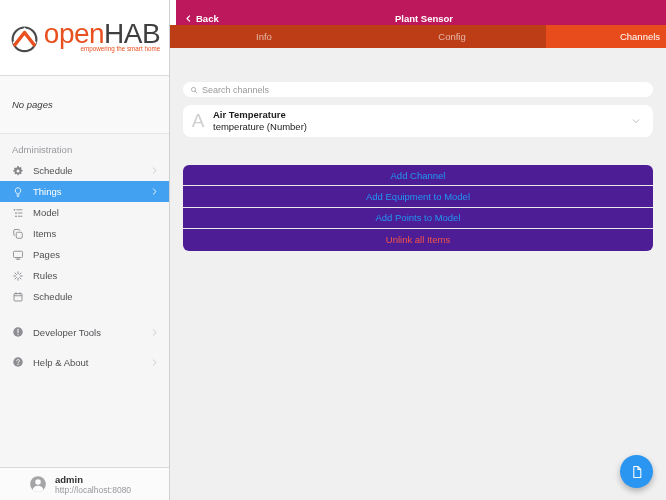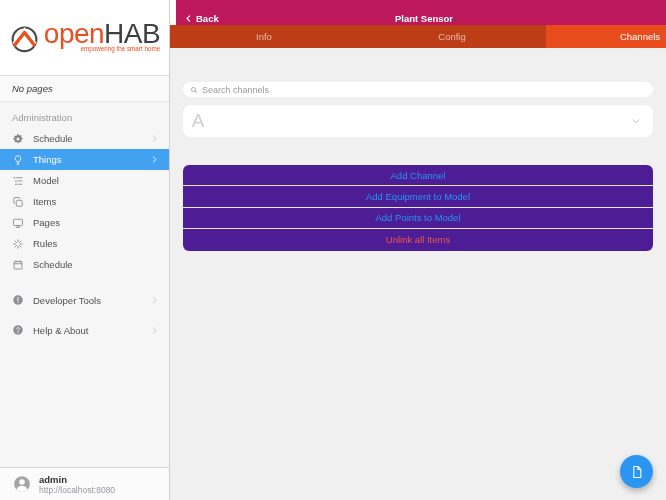--- a/index.html
+++ b/index.html
@@ -6,33 +6,33 @@
   html,body { width:666px; height:500px; }
   body { font-family:"Liberation Sans", sans-serif; background:#fff; overflow:hidden; position:relative; }
 
   
   .sidebar { position:absolute; left:0; top:0; width:170px; height:500px; background:#f6f6f7; border-right:1px solid #d0d0d0; }
   .logo-panel { height:75px; background:#fff; display:flex; align-items:center; justify-content:center; gap:4px; }
   .brand-line { font-size:28px; letter-spacing:-0.5px; line-height:21px; }
   .brand-open { color:#e8501f; }
   .brand-hab { color:#3f3f41; }
   .tagline { font-size:6.3px; color:#e8501f; text-align:right; margin-top:1px; }
-  .no-pages { border-top:1px solid #dcdcdc; border-bottom:1px solid #e6e6e6; padding:7px 12px; font-style:italic; font-size:9.5px; color:#3a3a3c; background:#f9f9fa; }
+  .no-pages { border-top:1px solid #dcdcdc; border-bottom:1px solid #e6e6e6; padding:23px 12px; font-style:italic; font-size:9.5px; color:#3a3a3c; background:#f9f9fa; }
   .section-label { margin:10px 0 5px 12px; font-size:9.5px; color:#98989d; }
   .side-item { height:21px; display:flex; align-items:center; padding:0 10px 0 12px; font-size:9.5px; color:#4f4f52; cursor:pointer; }
   .side-item.child { }
   .s-icon { display:flex; width:13px; margin-right:8px; color:#85858a; flex:none; }
   .s-icon svg { width:12px; height:12px; }
   .s-chev { margin-left:auto; display:flex; color:#c3c3c7; }
   .s-chev svg { width:9px; height:9px; }
   .side-item.selected { background:#42a1f1; color:#fff; }
   .side-item.selected .s-icon, .side-item.selected .s-chev { color:#fff; }
   .tools-group { margin-top:10px; }
   .tools-group .side-item { height:30px; }
-  .user-panel { position:absolute; left:0; right:0; bottom:0; height:33px; background:#fbfbfc; border-top:1px solid #d9d9d9; display:flex; align-items:center; padding-left:13px; cursor:pointer; }
+  .user-panel { position:absolute; left:0; right:0; bottom:0; height:33px; background:#fbfbfc; border-top:1px solid #d9d9d9; display:flex; align-items:center; padding-left:29px; cursor:pointer; }
   .avatar { width:18px; height:18px; margin-right:8px; flex:none; }
   .user-name { font-size:9.5px; font-weight:bold; color:#303032; line-height:11px; }
   .user-url { font-size:8.5px; color:#98989d; line-height:10px; }
 
   
   .navbar { position:absolute; left:176px; top:0; width:496px; height:37px; background:#be185d; display:flex; align-items:center; color:#fff; }
   .back-btn { display:flex; align-items:center; gap:3px; padding-left:8px; font-size:9.5px; font-weight:bold; cursor:pointer; z-index:2; }
   .back-btn svg { width:9px; height:9px; }
   .nav-title { position:absolute; left:0; right:0; text-align:center; font-size:9.5px; font-weight:bold; pointer-events:none; }
   .tabbar { position:absolute; left:170px; top:25px; width:564px; height:23px; background:#bd3d16; display:flex; }
@@ -238,20 +238,24 @@
   <div class="searchbar">
     <svg viewBox="0 0 24 24">
         <circle cx="10.5" cy="10.5" r="6.2" fill="none" stroke="currentColor" stroke-width="2.2"></circle>
         <path d="M15.2 15.2l5 5" stroke="currentColor" stroke-width="2.2" stroke-linecap="round"></path>
       </svg>
     <input type="text" placeholder="Search channels" style="">
   </div>
 
   <div class="channel-card">
     <div class="channel-letter">A</div>
+    <div>
+      <div class="channel-title">Air Temperature</div>
+      <div class="channel-sub">temperature (Number)</div>
+    </div>
     <span class="channel-chev">
       <svg viewBox="0 0 24 24">
           <path d="M5 9l7 7 7-7" fill="none" stroke="currentColor" stroke-width="2.2" stroke-linecap="round" stroke-linejoin="round"></path>
         </svg>
     </span>
   </div>
 
   <div class="action-list">
     <div class="action-row action-blue">Add Channel</div>
     <div class="action-row action-blue">Add Equipment to Model</div>

